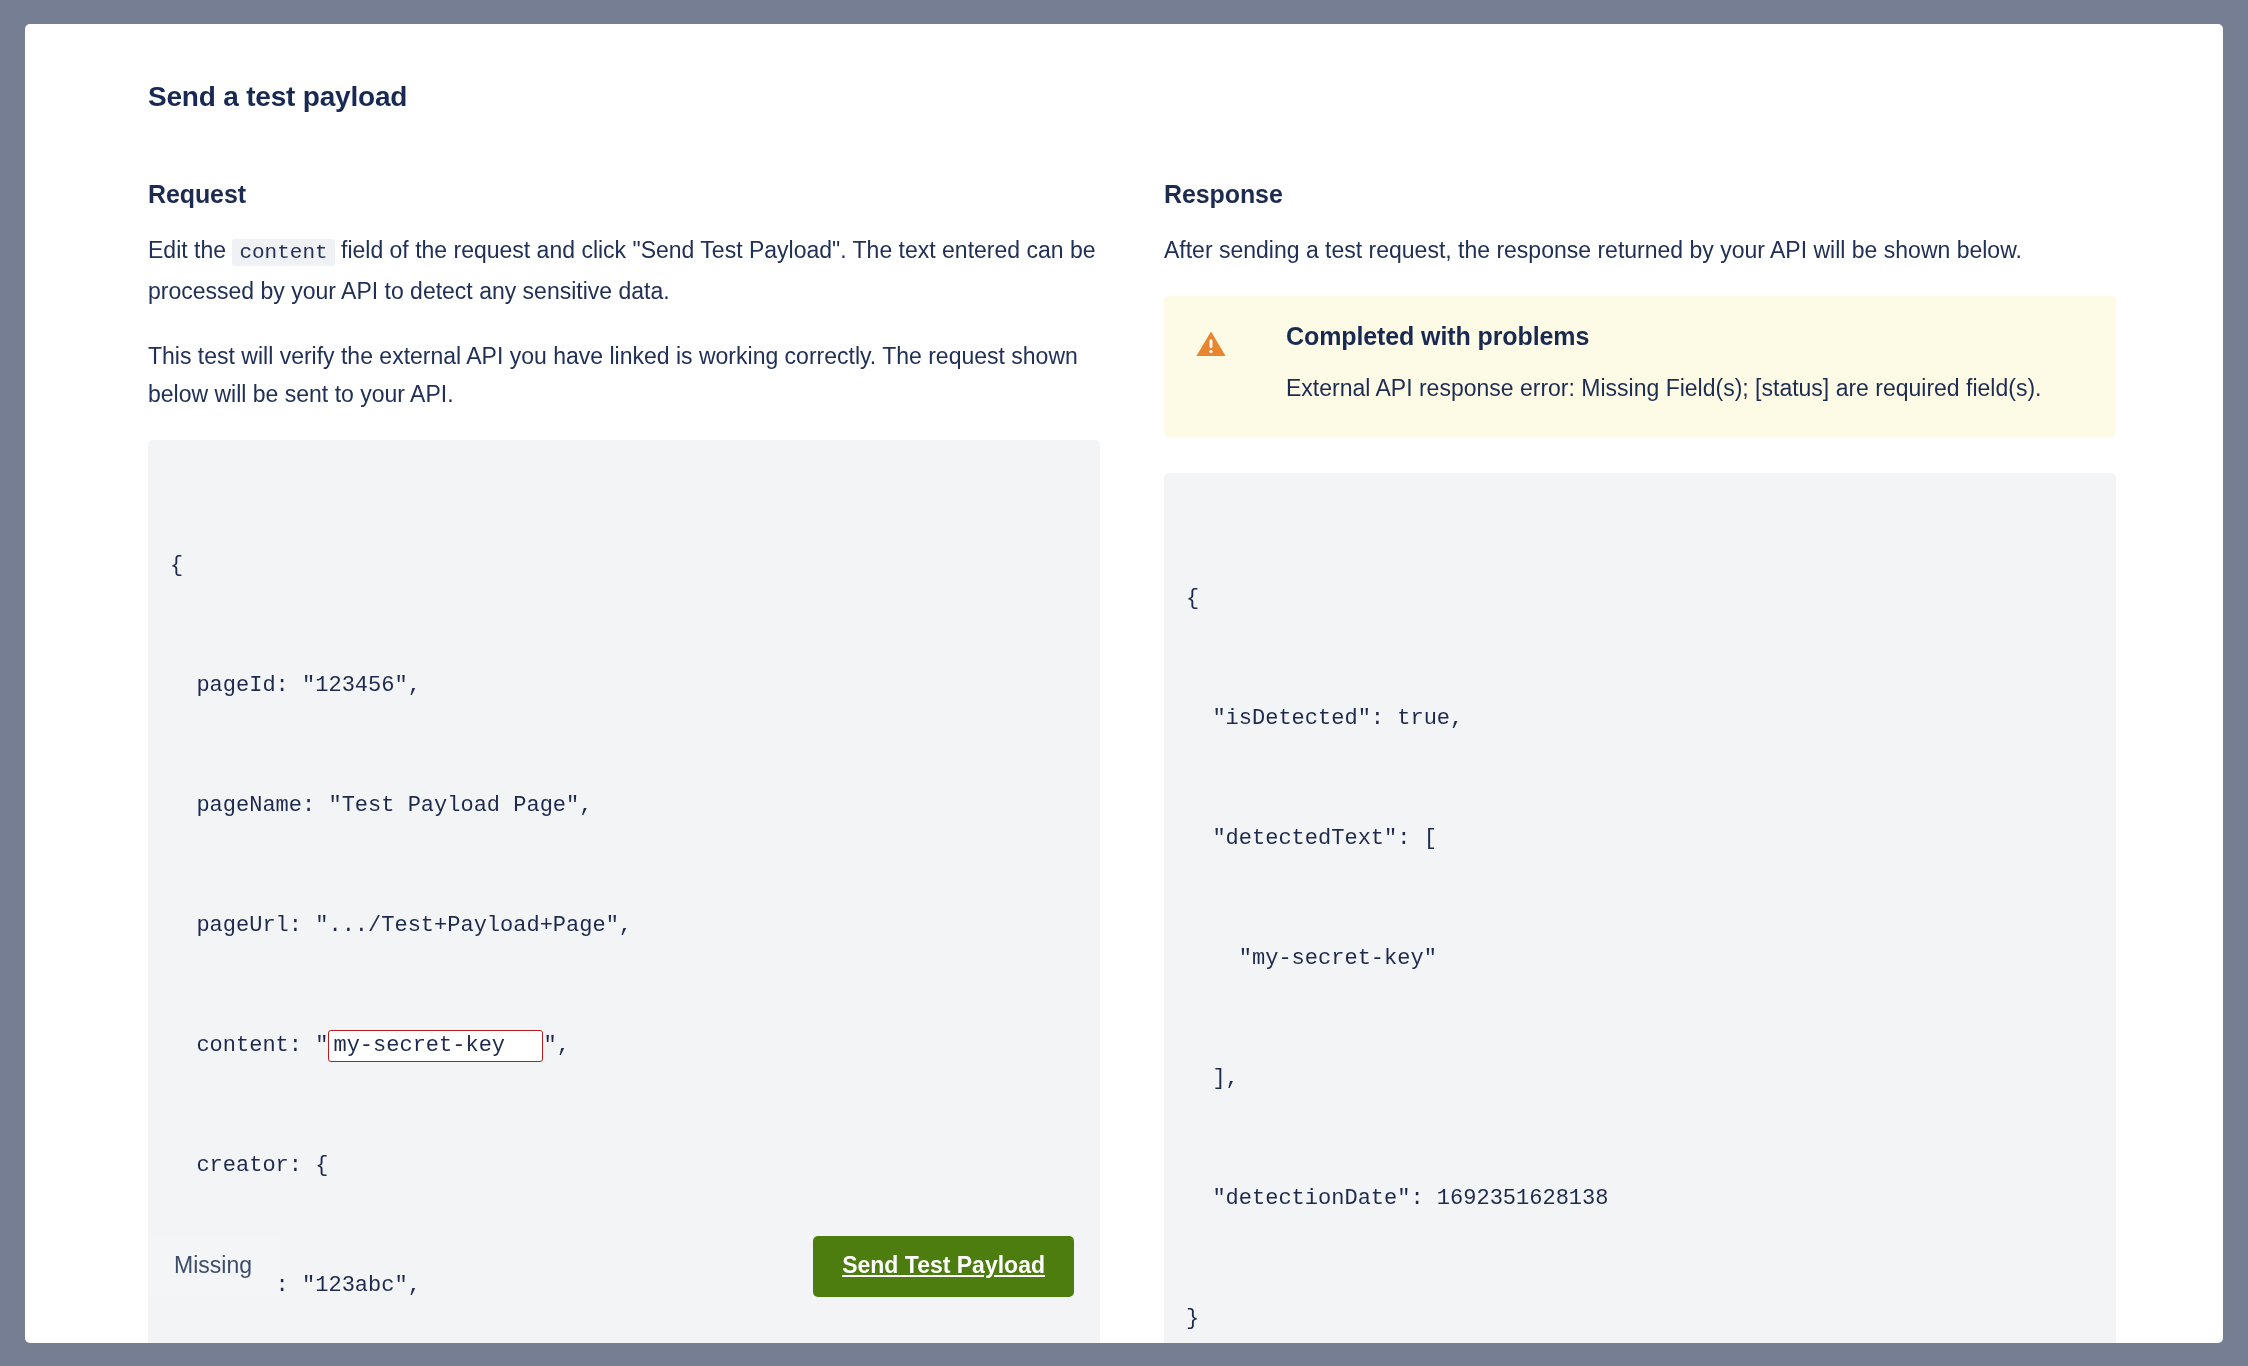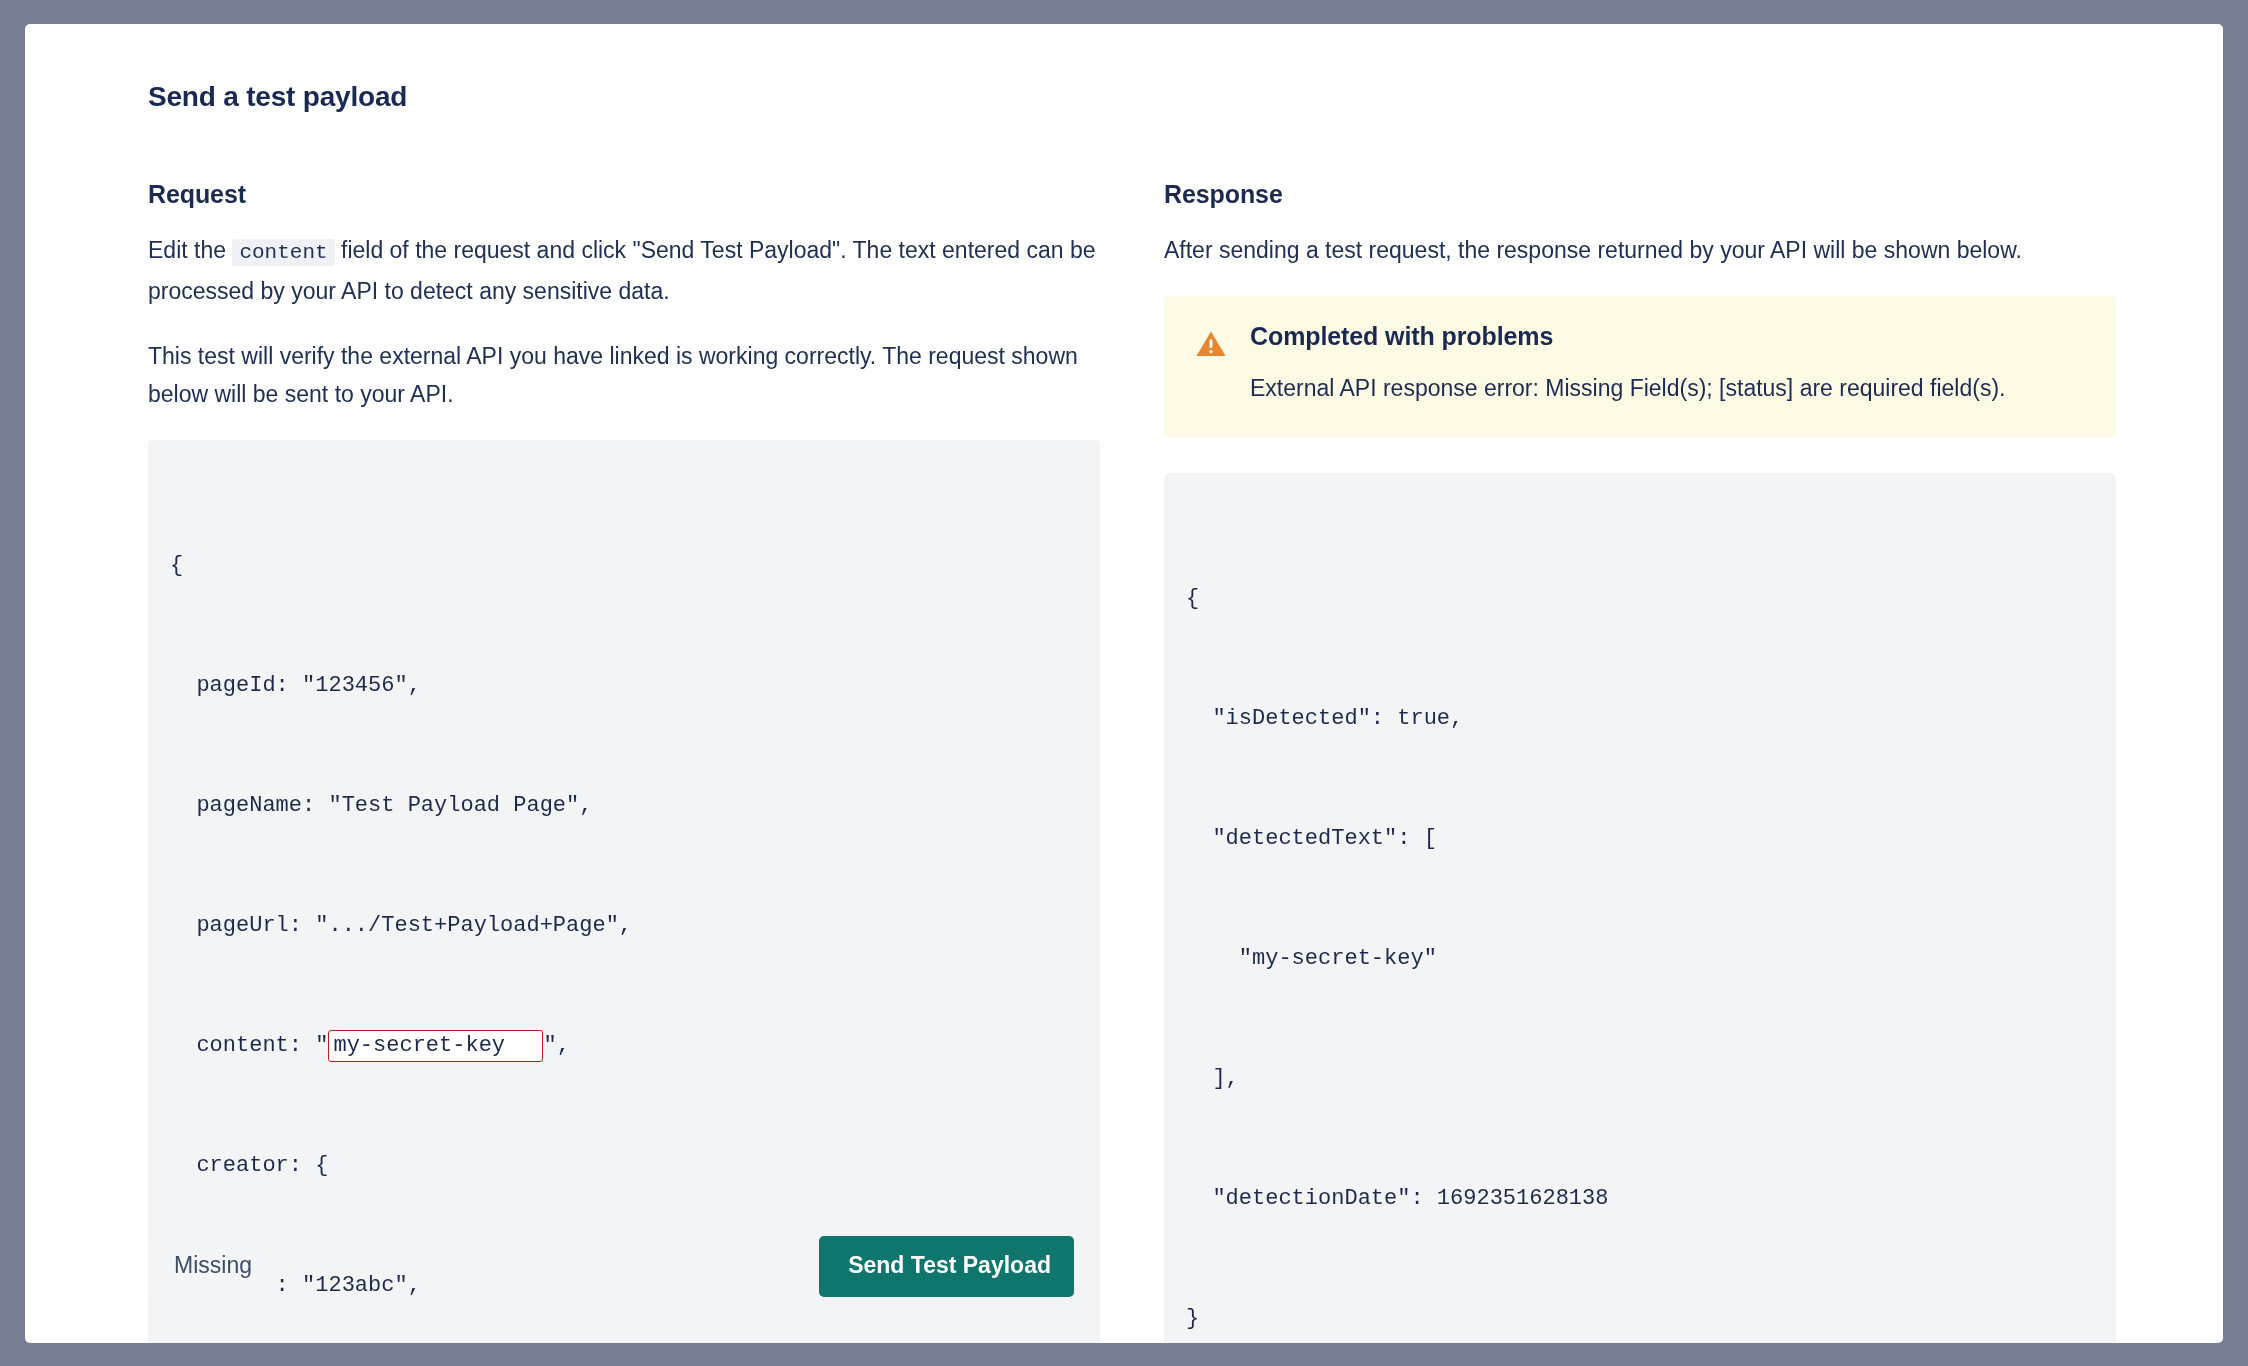--- a/index.html
+++ b/index.html
@@ -114,20 +114,21 @@
   }
 
   .warning-banner {
     background: #fdfae6;
     border-radius: 5px;
     padding: 26px 30px 30px 30px;
     display: flex;
     align-items: flex-start;
     box-sizing: border-box;
     margin-bottom: 36px;
+    gap: 36px;
   }
 
   .warn-icon {
     flex: 0 0 auto;
     width: 34px;
     height: 34px;
     margin-top: 5px;
     margin-right: 22px;
   }
 
@@ -168,24 +169,25 @@
     line-height: 1;
   }
 
   .btn-cancel {
     background: #f4f5f7;
     color: #3d4c68;
     padding: 17px 26px 19px 26px;
   }
 
   .btn-primary {
-    background: #0f766e;
+    background: #4d7c0f;
     color: #ffffff;
     font-weight: bold;
-    padding: 18px 23px 20px 29px;
+    padding: 18px 29px 20px 29px;
+    text-decoration: underline;
   }
 </style>
 </head>
 <body>
 
 <div class="modal">
 
   <div class="modal-title">Send a test payload</div>
 
   <div class="columns">

